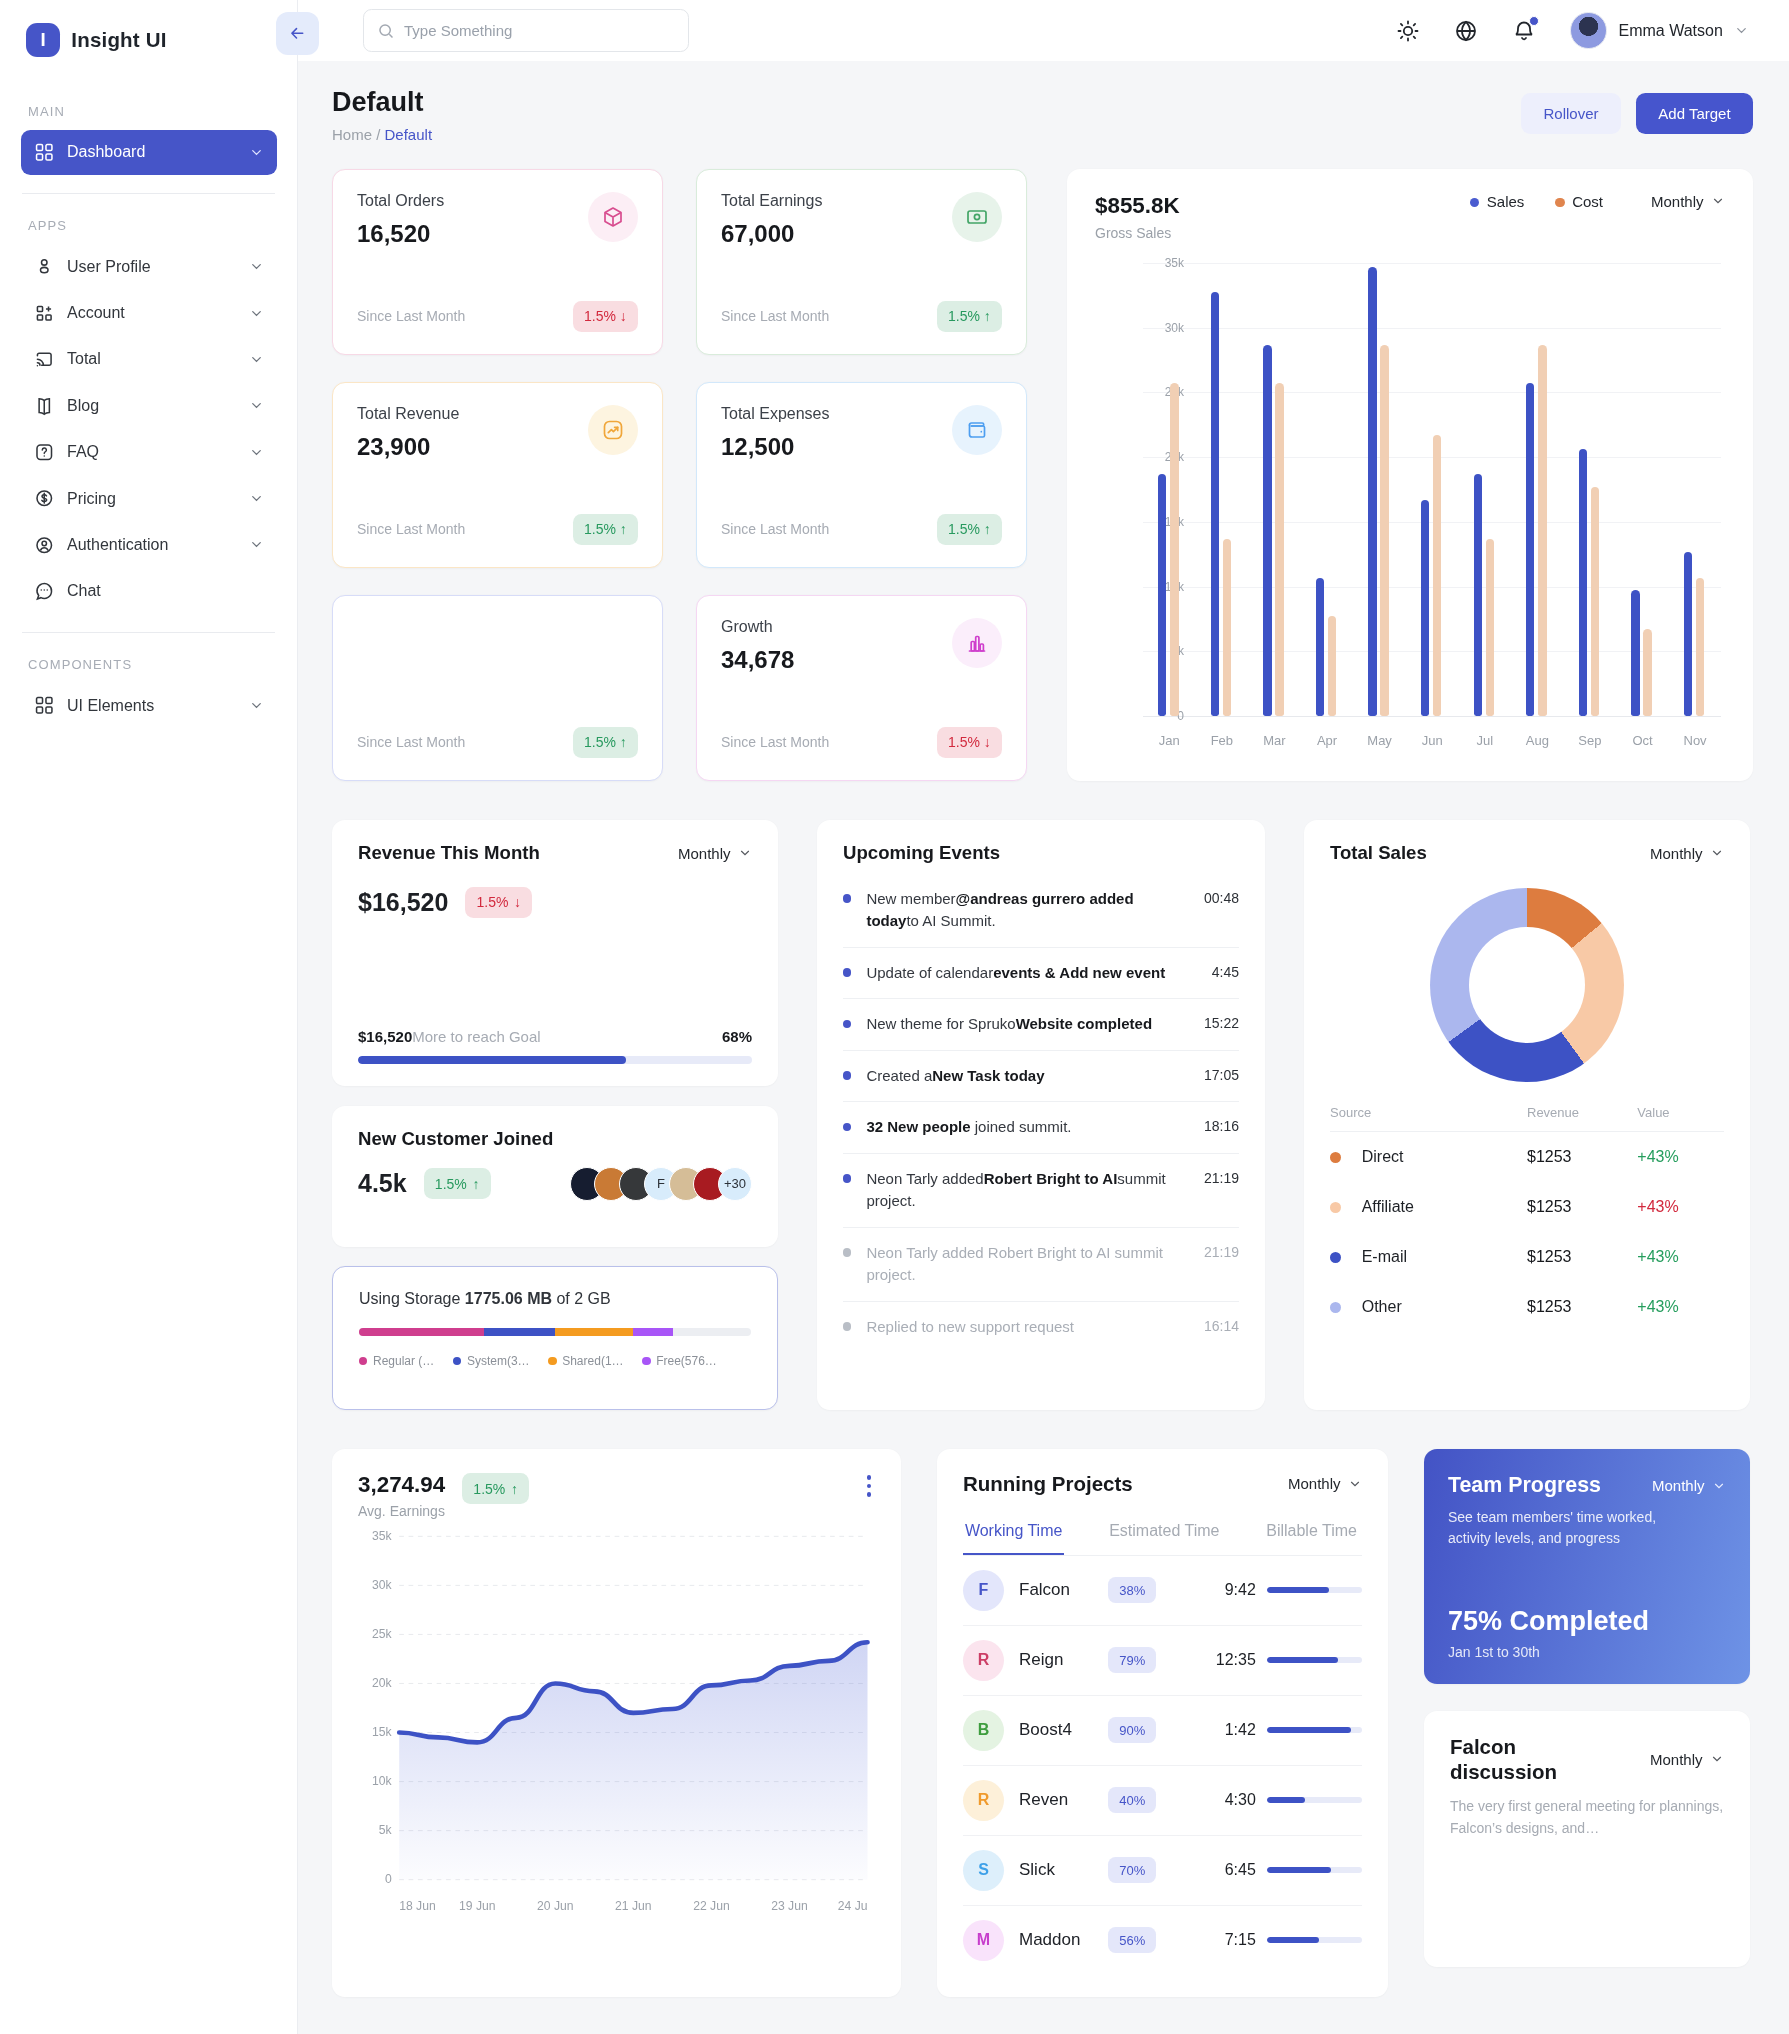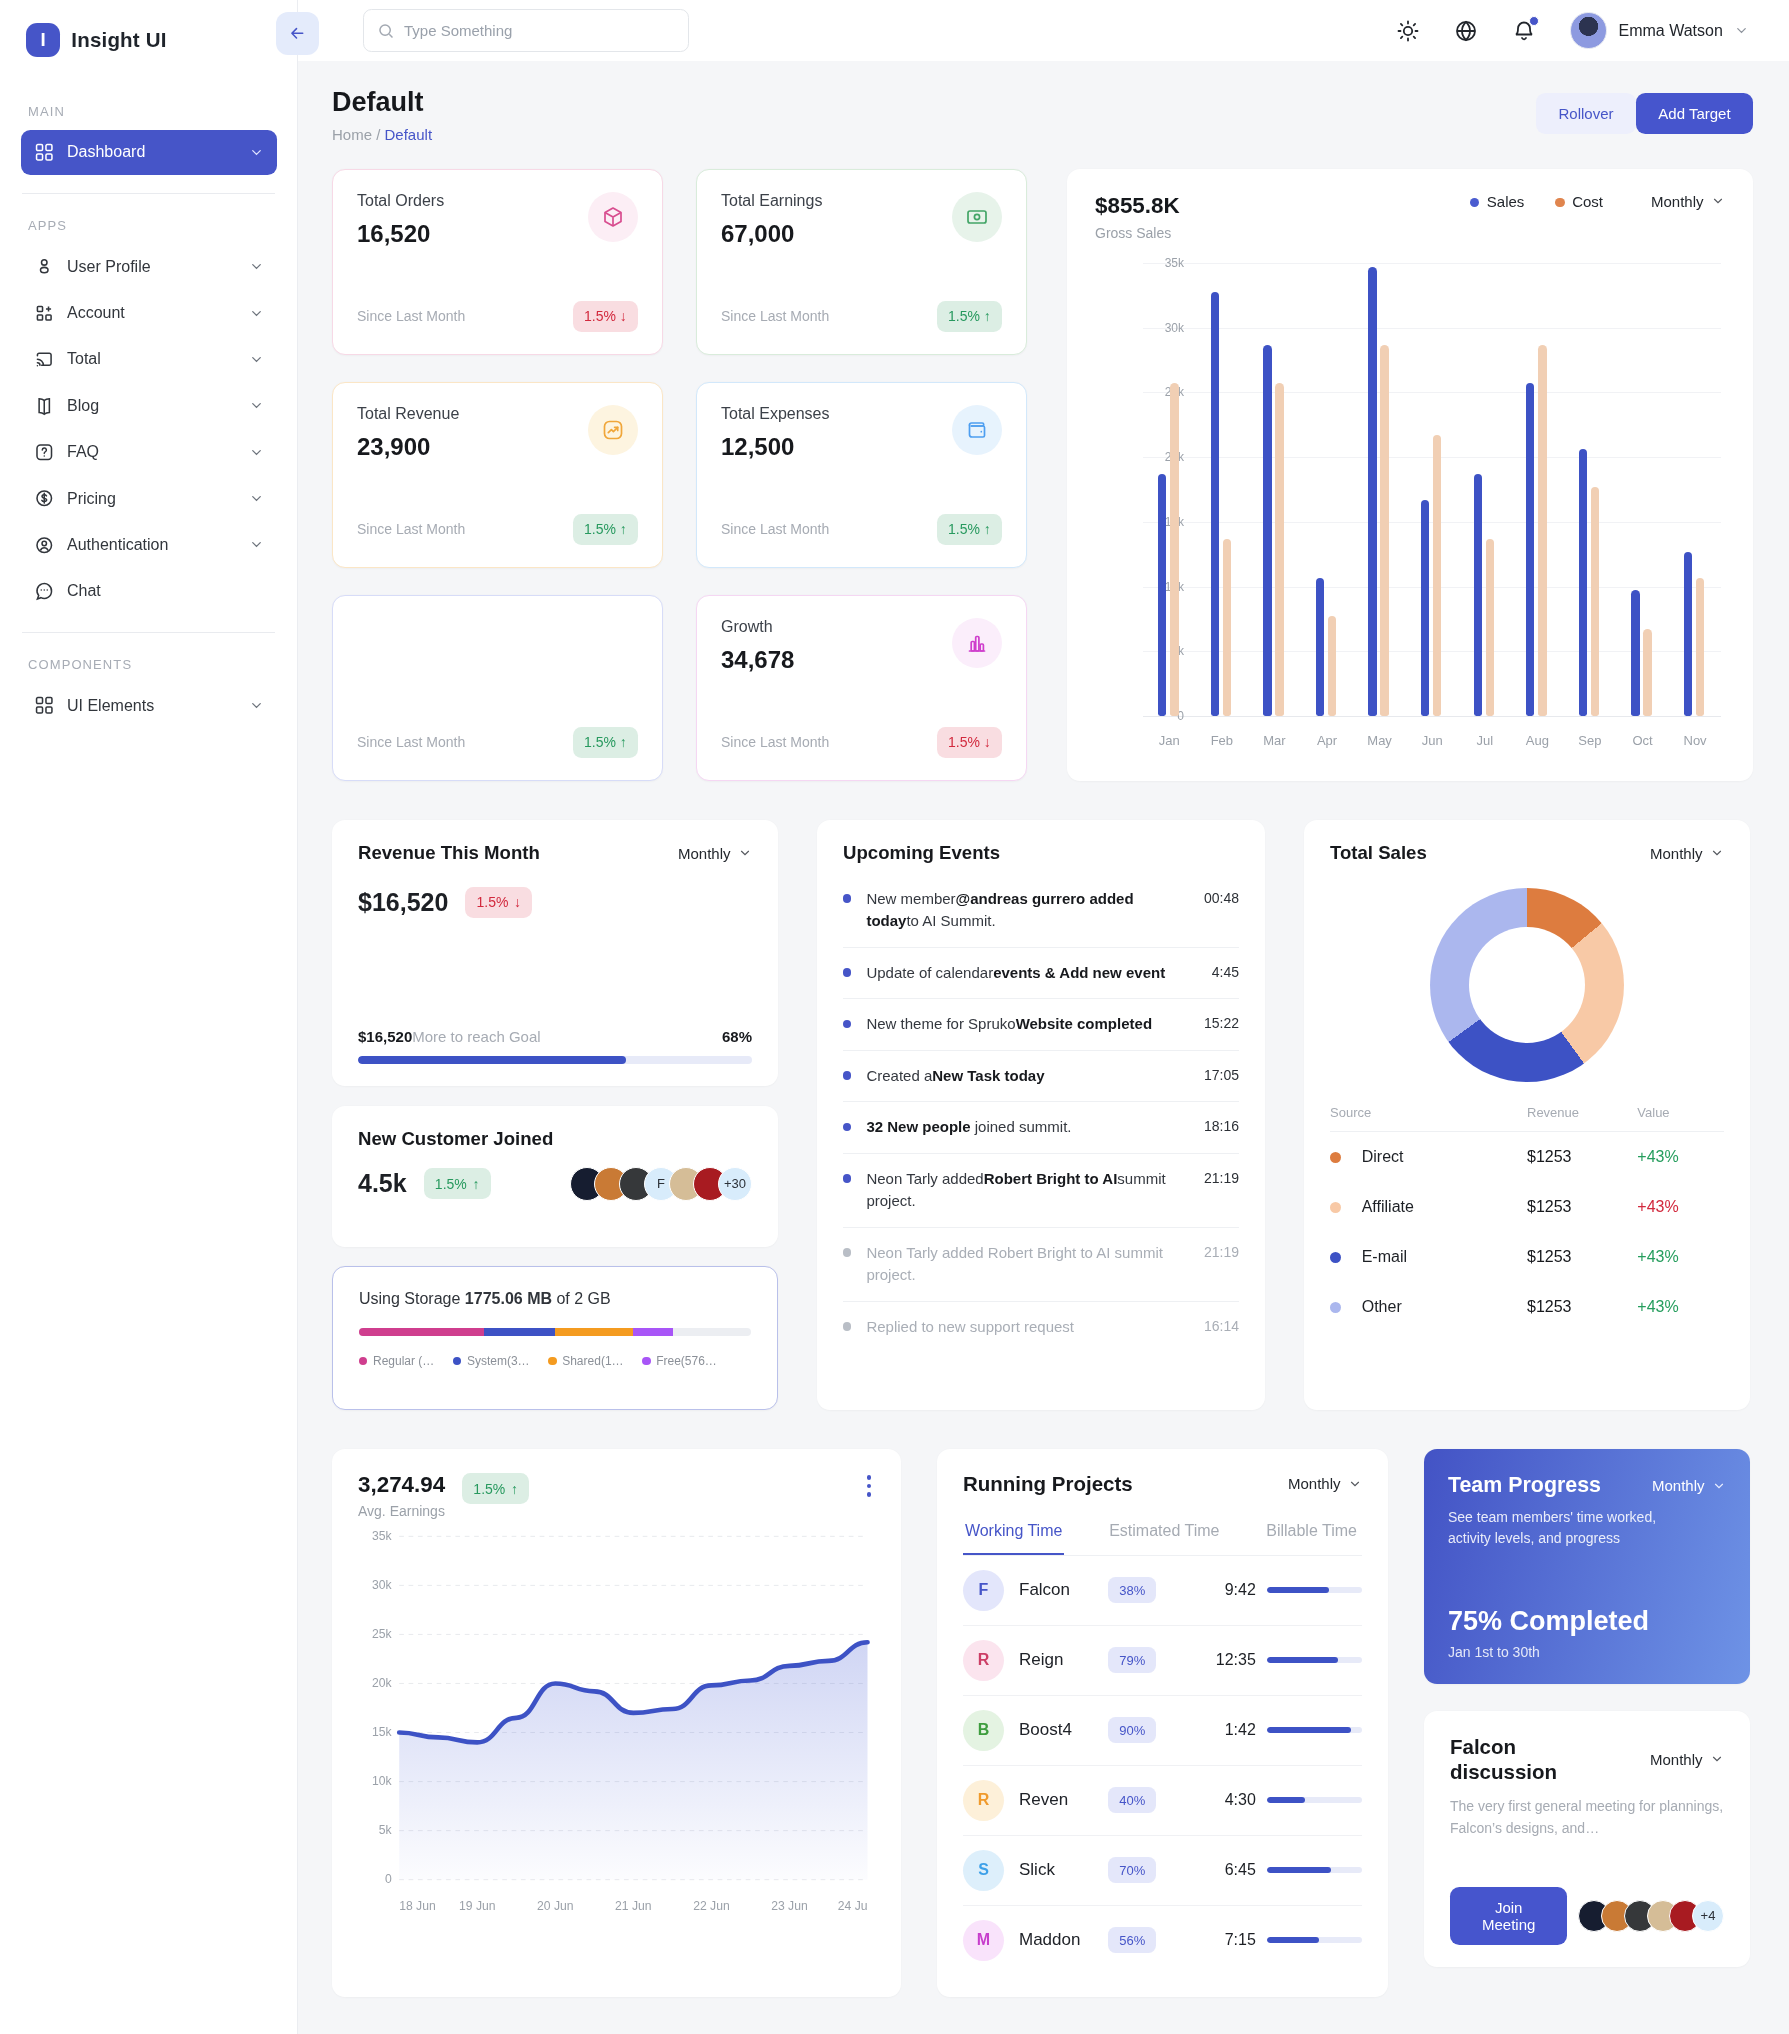--- a/index.html
+++ b/index.html
@@ -36,21 +36,21 @@
   .user-chip{display:flex;align-items:center;gap:11.2px;cursor:pointer}
   .avatar{width:37px;height:37px;border-radius:50%;background:radial-gradient(circle at 50% 38%,#2c3350 0 34%,#8d9ae0 35%);border:0.9px solid #e2e5f0}
   .user-name{font-size:16px;color:#22262c}
   .user-chip .chev{color:#8d939c}
 
   .content{flex:1;padding:26px 37px 0 34px}
   .page-head{display:flex;justify-content:space-between;align-items:flex-start;margin-bottom:26px}
   .page-title{font-size:27px;font-weight:bold;color:#16181c;margin-bottom:7.5px}
   .crumbs{font-size:15px;color:#9ba1a9}
   .crumbs .cur{color:#4655c8}
-  .head-btns{display:flex;margin-top:5.6px}
+  .head-btns{display:flex;gap:15px;margin-top:5.6px}
   .btn{border:0;font-family:"Liberation Sans",sans-serif;font-size:15px;padding:12px 22.4px;border-radius:9.3px;cursor:pointer}
   .btn-light{background:#edeffc;color:#4655c8}
   .btn-primary{background:#4655cd;color:#fff}
 
   
   .grid-top{display:grid;grid-template-columns:695px 686px;gap:40px}
   .stats-grid{display:grid;grid-template-columns:331px 331px;gap:27px 33px}
   .card{background:#fff;border-radius:13px;box-shadow:0 0.9px 1.9px rgba(20,24,40,.03)}
   .stat-card{padding:22.4px 24px;height:186px;display:flex;flex-direction:column;border:0.9px solid transparent}
   .stat-top{display:flex;justify-content:space-between;align-items:flex-start}
@@ -921,31 +921,20 @@
               <span class="select">
                 <span>Monthly</span>
                 <span class="chev">
                     <svg width="14" height="14" viewBox="0 0 24 24" fill="none" stroke="currentColor" stroke-width="2" stroke-linecap="round">
                       <path d="M6 9l6 6 6-6"></path>
                     </svg>
                   </span>
               </span>
             </div>
             <div class="falcon-desc">The very first general meeting for plannings, Falcon’s designs, and…</div>
-            <div class="falcon-foot">
-              <button class="join-btn">Join Meeting</button>
-              <span class="avstack" id="falcon-avatars">
-                  <span class="av" style="background: rgb(22, 29, 48);"></span>
-                  <span class="av" style="background: rgb(201, 122, 53);"></span>
-                  <span class="av" style="background: rgb(54, 56, 58);"></span>
-                  <span class="av" style="background: rgb(213, 189, 151);"></span>
-                  <span class="av" style="background: rgb(168, 27, 33);"></span>
-                  <span class="av">+4</span>
-                </span>
-            </div>
           </div>
         </div>
       </div>
 
     </div>
   </div>
 </div>
 
 
 </body></html>

